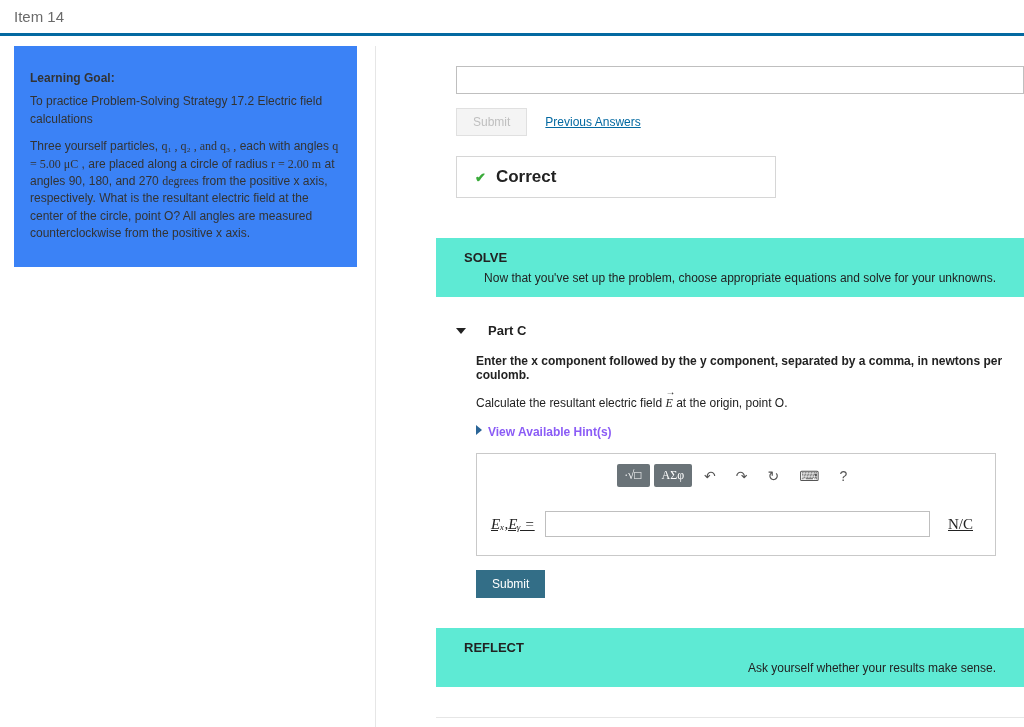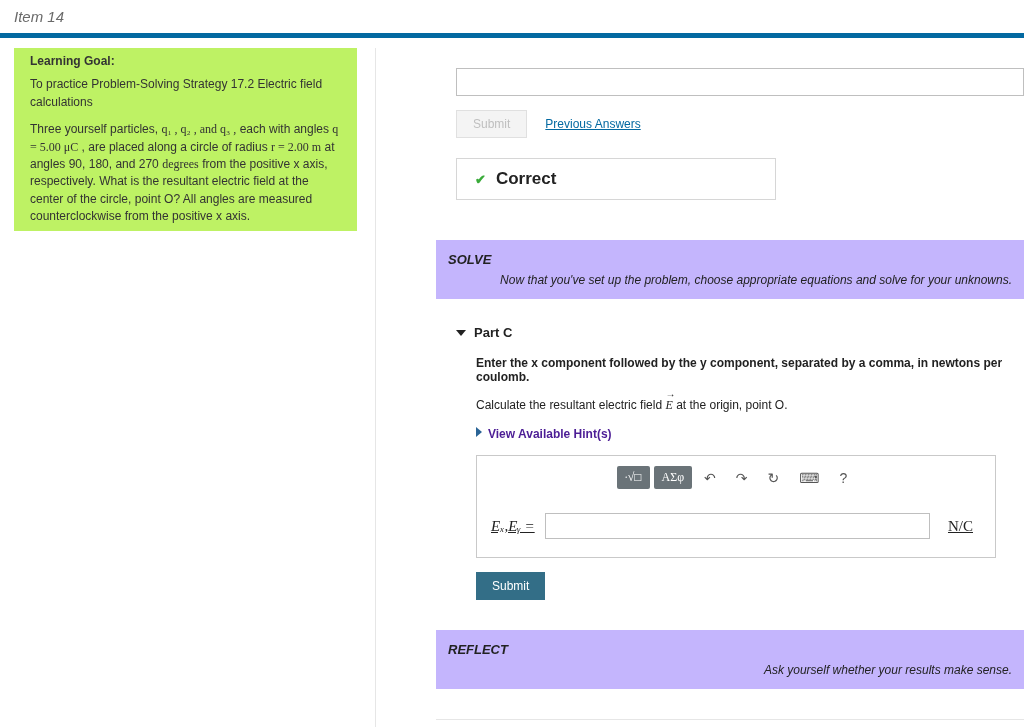--- a/index.html
+++ b/index.html
@@ -1,40 +1,40 @@
 <!DOCTYPE html>
 <html><head>
 <meta charset="utf-8">
 <style>
   * { box-sizing: border-box; margin: 0; padding: 0; }
   body { font-family: Arial, Helvetica, sans-serif; font-size: 13px; color: #222; background: #fff; width: 1024px; }
-  .topbar { padding: 8px 14px; color: #6a6a6a; font-size: 15px; border-bottom: 5px solid #0369a1; margin-bottom: 10px; font-style: italic;}
+  .topbar { padding: 8px 14px; color: #6a6a6a; font-size: 15px; border-bottom: 3px solid #0369a1; margin-bottom: 10px;}
   .container { display: flex; }
   .left-col { width: 376px; flex-shrink: 0; border-right: 1px solid #e6e6e6; padding: 0 18px 60px 14px; }
   .right-col { flex: 1; padding: 0 0 40px 60px; min-width: 0;}
-  .goal-box { background: #bef264; padding: 5px 16px; font-size: 12px; line-height: 1.45; color: #333;}
+  .goal-box { background: #3b82f6; padding: 24px 16px; font-size: 12px; line-height: 1.45; color: #333;}
   .goal-box b { font-weight: bold; display: inline-block; margin-bottom: 6px;}
   .ital { font-family: 'Times New Roman', serif; text-align: right; }
   .mono { font-family: 'Times New Roman', serif; }
   .input-stub { border: 1px solid #bfbfbf; height: 28px; margin-left: 20px; margin-top: 20px; }
   .btn-row { margin: 14px 0 0 20px; display: flex; align-items: center; gap: 18px;}
   .btn-disabled { background: #f4f4f4; border: 1px solid #e0e0e0; color: #bfbfbf; padding: 6px 16px; font-size: 12px; }
   .link { color: #0369a1; text-decoration: underline; font-size: 12px; font-weight: normal; cursor: pointer;}
   .correct-box { border: 1px solid #d6d6d6; margin: 20px 0 0 20px; padding: 10px 18px; display: flex; align-items: center; gap: 10px; width: 320px;}
   .check { color: #3aab3a; font-weight: bold; }
   .correct-box b { font-weight: bold; font-size: 17px;}
-  .section-band { background: #c4b5fd; padding: 12px 12px; margin-top: 40px; font-style: italic;}
+  .section-band { background: #5eead4; padding: 12px 28px; margin-top: 40px;}
   .section-band h4 { font-size: 13px; font-weight: bold; margin-bottom: 6px;}
   .section-band p { font-size: 12px; text-align: right;}
-  .part-head { margin: 26px 0 0 20px; font-size: 13px; font-weight: bold; display:flex; align-items:center; gap:8px;}
+  .part-head { margin: 26px 0 0 20px; font-size: 13px; font-weight: bold; display:flex; align-items:center; gap:22px;}
   .caret-down { display:inline-block; width:0;height:0;border-left:5px solid transparent;border-right:5px solid transparent;border-top:6px solid #222;}
   .caret-right { display:inline-block; width:0;height:0;border-top:5px solid transparent;border-bottom:5px solid transparent;border-left:6px solid #2a6496;}
   .part-body { margin: 16px 0 0 40px; font-size: 12px; color:#222;}
   .part-body p { margin-bottom: 10px;}
-  .hint-link { color:#4c1d95; font-weight:bold; cursor:pointer; display:flex; align-items:flex-start; gap:6px; margin: 14px 0;}
+  .hint-link { color:#8b5cf6; font-weight:bold; cursor:pointer; display:flex; align-items:flex-start; gap:6px; margin: 14px 0;}
   .answer-box { border:1px solid #c9c9c9; margin-top:8px; width:520px;}
   .toolbar { display:flex; justify-content:center; align-items:center; gap:4px; padding:10px 0;}
   .tool-btn { background:#6a7378; color:#fff; padding:4px 8px; font-size:12px; border-radius:2px; font-family:'Times New Roman', serif;}
   .tool-ico { color:#555; padding:2px 8px; font-size:14px; cursor:pointer;}
   .answer-row { display:flex; align-items:center; padding:14px 14px 18px 14px; gap:10px;text-decoration:underline;}
   .answer-label { font-family:'Times New Roman', serif; font-style:italic; font-size:15px;}
   .answer-input { border:1px solid #bfbfbf; height:26px; flex:1;}
   .answer-unit { font-family:'Times New Roman', serif; font-size:15px; padding:0 8px;}
   .submit-btn { background:#336e87; color:#fff; border:none; padding:7px 16px; font-size:12px; margin: 14px 0 0 40px; cursor:pointer;}
   hr.sep { border:none; border-top:1px solid #e6e6e6; margin:30px 0 0 0;}

